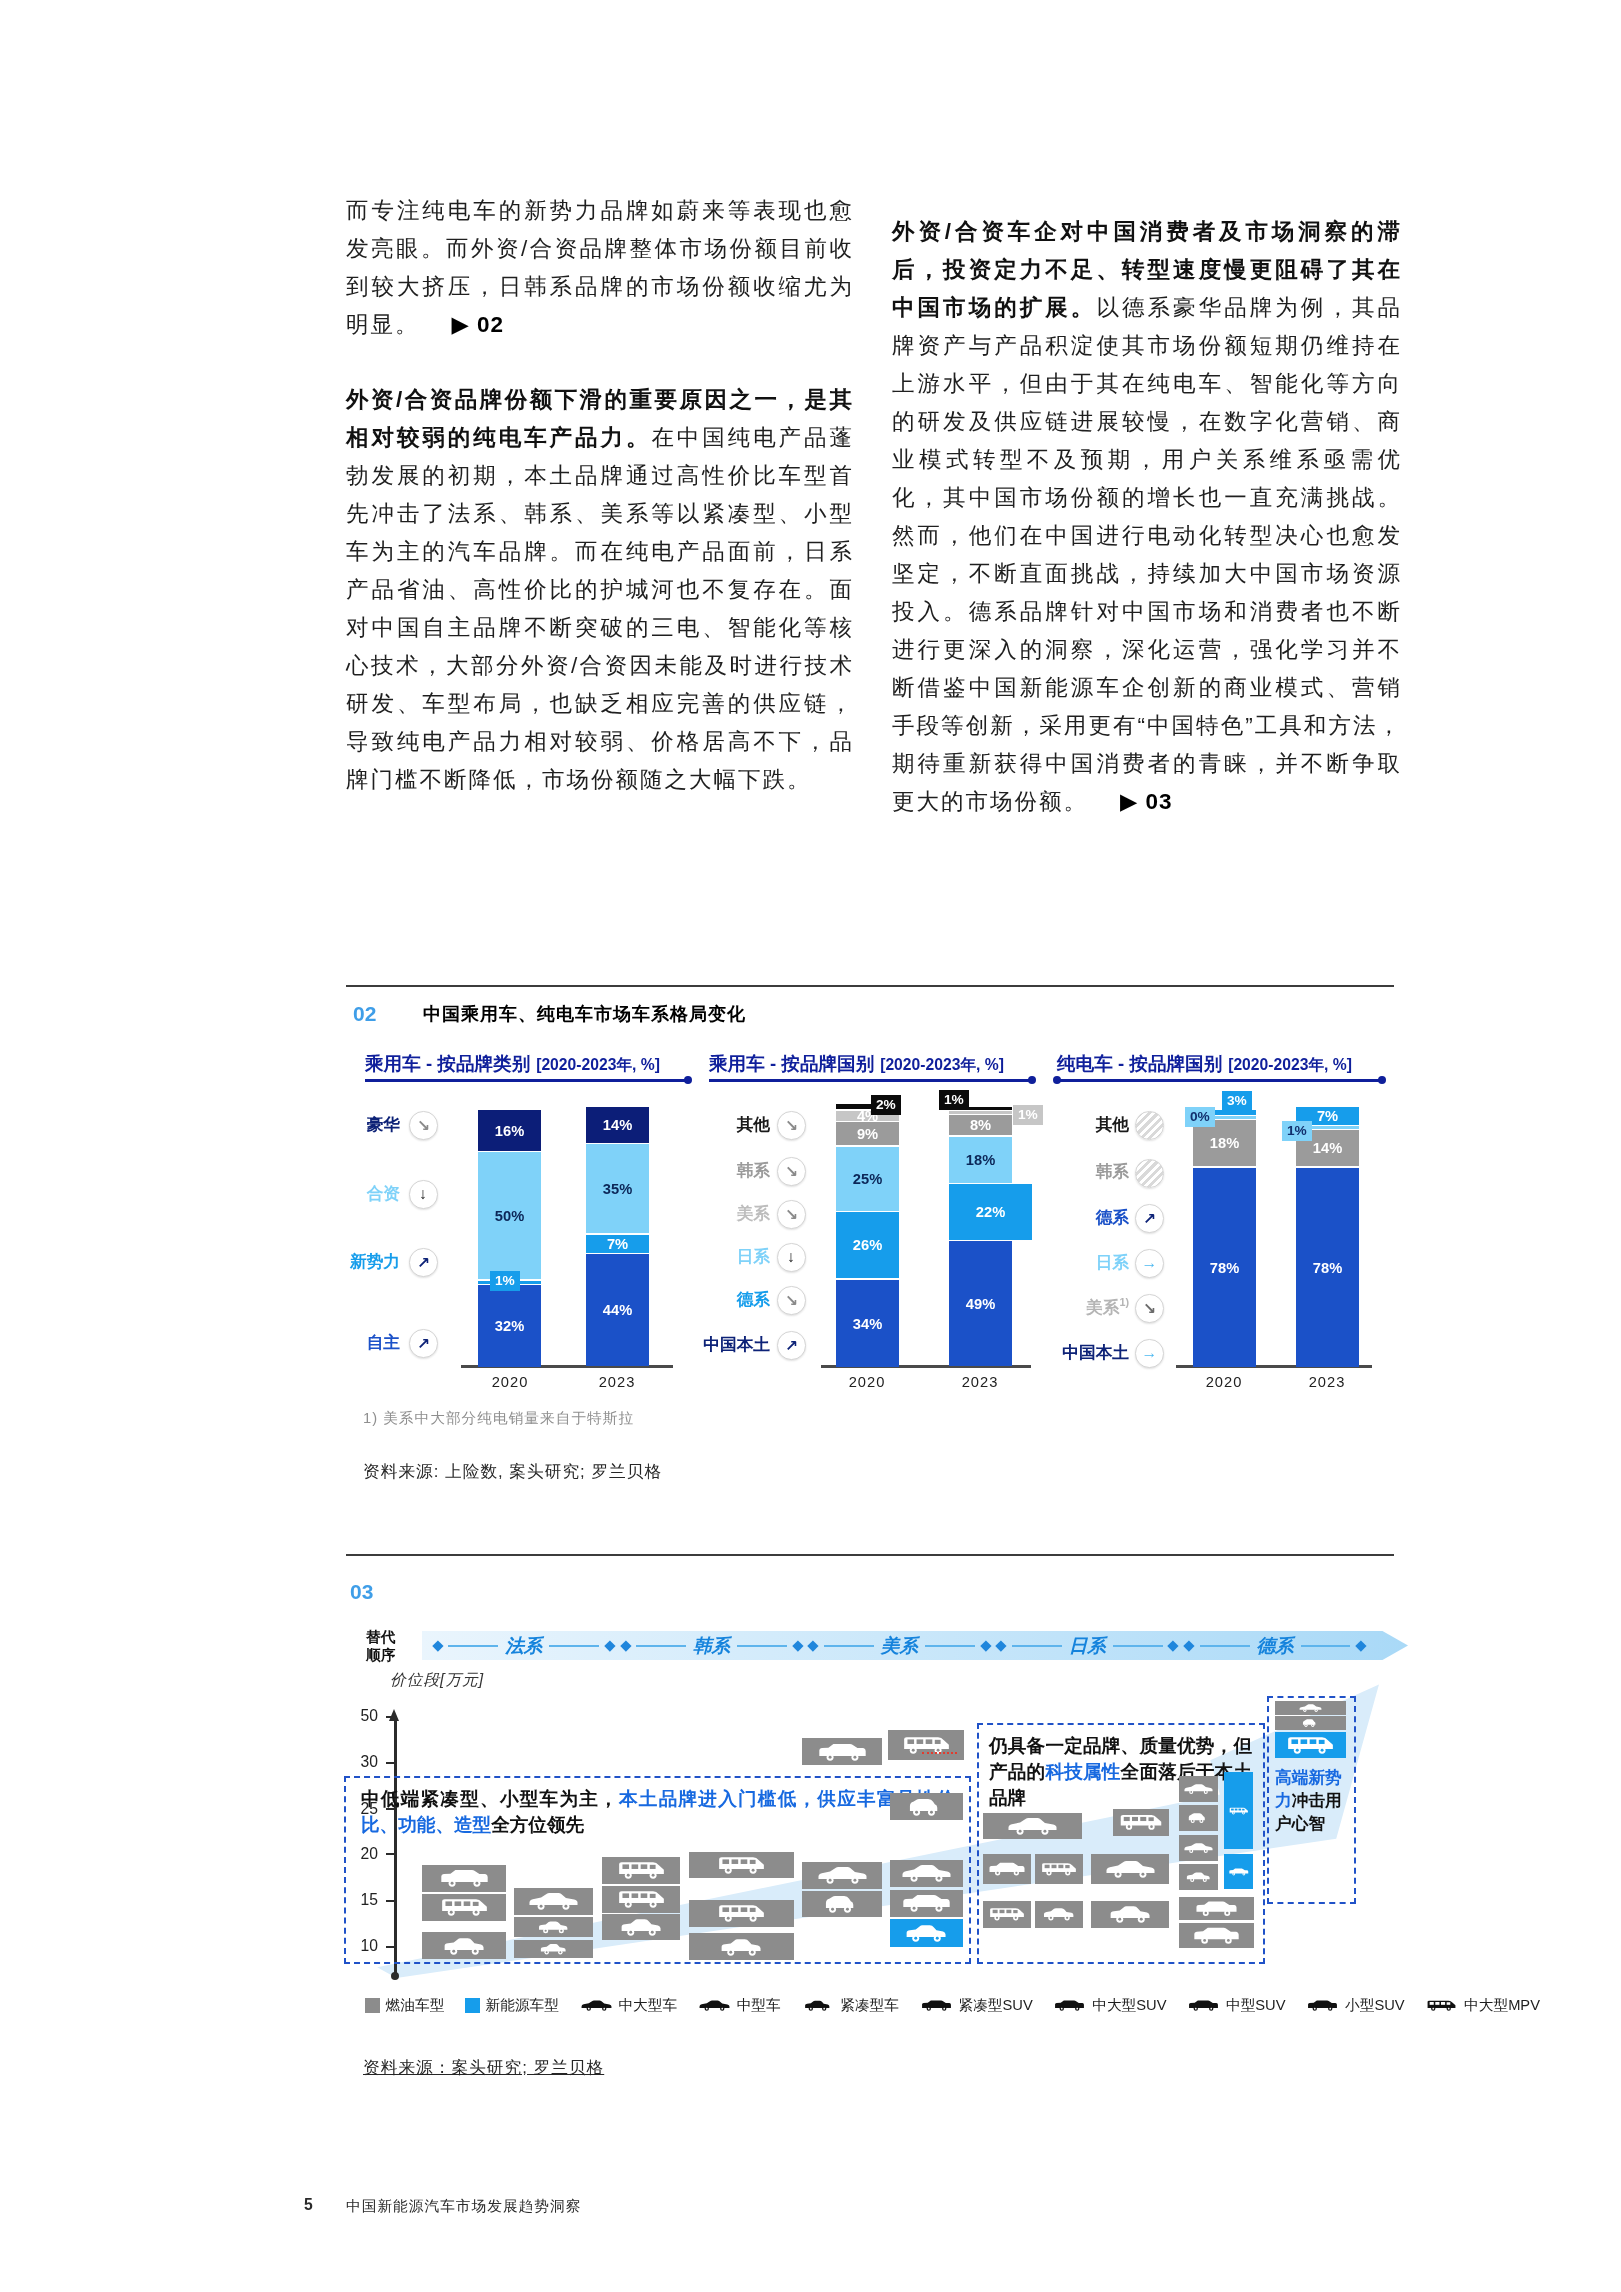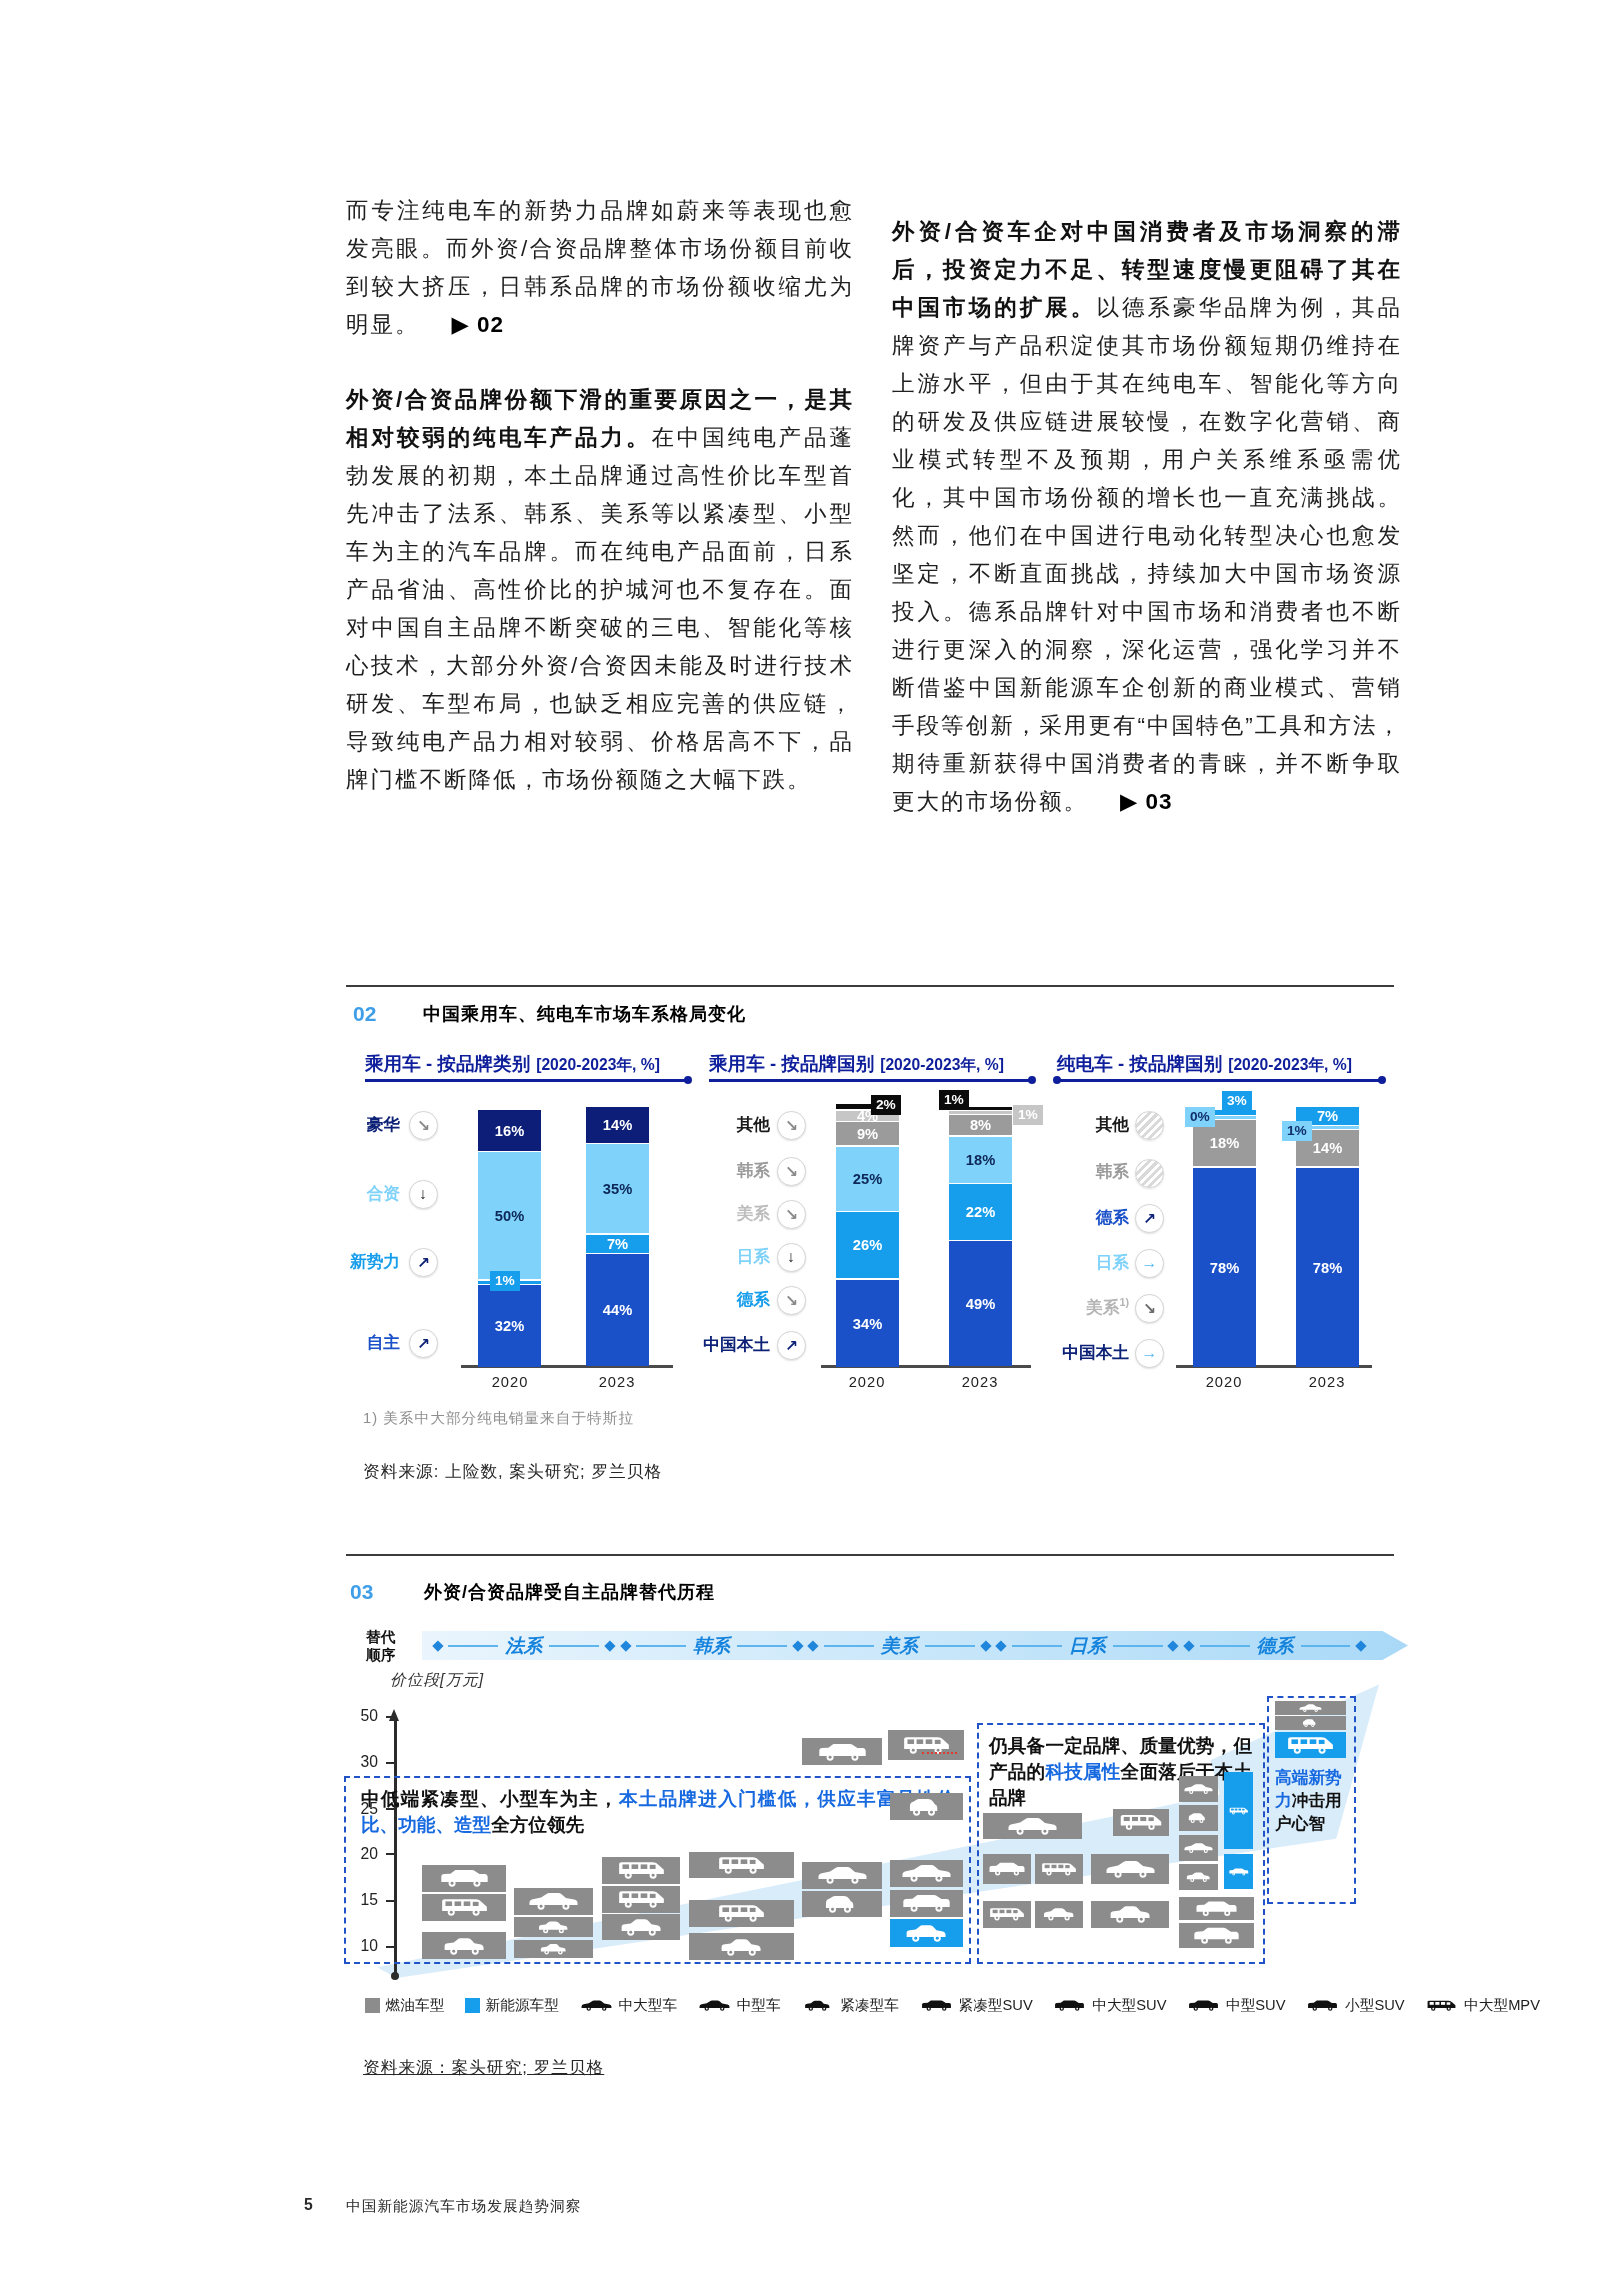--- a/index.html
+++ b/index.html
@@ -99,21 +99,21 @@
       <div class="axisline" style="position: absolute; left: 821px; top: 1365px; width: 210px; height: 2.5px;"></div>
       <div class="seg" style="position: absolute; left: 836px; top: 1280px; width: 63px; height: 87px; background: rgb(27, 81, 200); color: rgb(255, 255, 255); font-size: 14.7px;">34%</div>
       <div class="seg" style="position: absolute; left: 836px; top: 1212px; width: 63px; height: 66px; background: rgb(22, 157, 235); color: rgb(255, 255, 255); font-size: 14.7px;">26%</div>
       <div class="seg" style="position: absolute; left: 836px; top: 1147px; width: 63px; height: 64px; background: rgb(127, 210, 249); color: rgb(12, 39, 88); font-size: 14.7px;">25%</div>
       <div class="seg" style="position: absolute; left: 836px; top: 1122px; width: 63px; height: 23px; background: rgb(155, 155, 155); color: rgb(255, 255, 255); font-size: 14.7px;">9%</div>
       <div class="seg" style="position: absolute; left: 836px; top: 1111px; width: 63px; height: 10.2px; background: rgb(198, 198, 198); color: rgb(255, 255, 255); font-size: 14.7px;">4%</div>
       <div class="seg" style="position: absolute; left: 836px; top: 1104px; width: 63px; height: 5.1px; background: rgb(11, 11, 11);"></div>
       <div class="callout" style="position: absolute; left: 871px; top: 1095px; background: rgb(11, 11, 11); color: rgb(255, 255, 255);">2%</div>
       <div class="yearlab" style="position: absolute; left: 826px; top: 1374px; width: 82px;">2020</div>
       <div class="seg" style="position: absolute; left: 949px; top: 1241px; width: 63px; height: 125px; background: rgb(27, 81, 200); color: rgb(255, 255, 255); font-size: 14.7px;">49%</div>
-      <div class="seg" style="position: absolute; left: 949px; top: 1184px; width: 63px; height: 56px; background: rgb(22, 157, 235); color: rgb(255, 255, 255); font-size: 14.7px;">22%</div>
+      <div class="seg" style="position: absolute; left: 949px; top: 1184px; width: 83px; height: 56px; background: rgb(22, 157, 235); color: rgb(255, 255, 255); font-size: 14.7px;">22%</div>
       <div class="seg" style="position: absolute; left: 949px; top: 1137px; width: 63px; height: 46px; background: rgb(127, 210, 249); color: rgb(12, 39, 88); font-size: 14.7px;">18%</div>
       <div class="seg" style="position: absolute; left: 949px; top: 1115px; width: 63px; height: 20.4px; background: rgb(155, 155, 155); color: rgb(255, 255, 255); font-size: 14.7px;">8%</div>
       <div class="seg" style="position: absolute; left: 949px; top: 1111px; width: 63px; height: 2.5px; background: rgb(198, 198, 198);"></div>
       <div class="callout" style="position: absolute; left: 1013px; top: 1105px; background: rgb(198, 198, 198); color: rgb(255, 255, 255);">1%</div>
       <div class="seg" style="position: absolute; left: 949px; top: 1107px; width: 63px; height: 2.5px; background: rgb(11, 11, 11);"></div>
       <div class="callout" style="position: absolute; left: 939px; top: 1090px; background: rgb(11, 11, 11); color: rgb(255, 255, 255);">1%</div>
       <div class="yearlab" style="position: absolute; left: 939px; top: 1374px; width: 82px;">2023</div>
       <div class="ptitle" style="position: absolute; left: 1057px; top: 1051px;"><span>纯电车 - 按品牌国别</span><span class="rng">[2020-2023年, %]</span></div>
       <div class="punder" style="position: absolute; left: 1057px; top: 1079px; width: 325px;">
         <div class="pdot" style="right: -3.9px;"></div>
@@ -144,21 +144,20 @@
       <div class="seg" style="position: absolute; left: 1296px; top: 1126px; width: 63px; height: 2.5px; background: rgb(127, 210, 249);"></div>
       <div class="callout" style="position: absolute; left: 1282px; top: 1121px; background: rgb(127, 210, 249); color: rgb(18, 48, 110);">1%</div>
       <div class="seg" style="position: absolute; left: 1296px; top: 1107px; width: 63px; height: 18px; background: rgb(22, 157, 235); color: rgb(255, 255, 255); font-size: 14.7px;">7%</div>
       <div class="yearlab" style="position: absolute; left: 1286px; top: 1374px; width: 82px;">2023</div>
     </div>
   <div class="abs fnote" style="left:363px;top:1409px;">1) 美系中大部分纯电销量来自于特斯拉</div>
   <div class="abs src" style="left:363px;top:1460px;">资料来源: 上险数, 案头研究; 罗兰贝格</div>
 
   <div class="abs rule" style="left:346px;top:1554px;width:1048px;"></div>
   <div class="abs secnum" style="left:350px;top:1580px;">03</div>
-  <div class="abs sectitle" style="left:424px;top:1580px;">外资/合资品牌受自主品牌替代历程</div>
   <div class="abs" style="left:366px;top:1629px;width:53px;font-size:14.7px;font-weight:bold;line-height:17.6px;color:#111;">
     <div>替代</div>
     <div>顺序</div>
   </div>
   <div class="abs" style="left:390px;top:1670px;font-size:15.7px;font-style:italic;color:#333;letter-spacing:1px;">价位段[万元]</div>
   <div id="fig03" class="abs" style="left:0;top:0;width:1621px;height:0;">
       <div style="position: absolute; left: 343px; top: 1666px; width: 1068px; height: 314px; background: rgb(217, 236, 250); z-index: 1; clip-path: polygon(3.2% 95.9%, 82.1% 40.9%, 81.2% 30%, 97% 5.9%, 93% 55%, 5% 99.4%);"></div>
       <div style="position: absolute; left: 422px; top: 1631px; width: 986px; height: 29px; display: flex; align-items: center; padding: 0px 39px 0px 7.8px; box-sizing: border-box; background: linear-gradient(90deg, rgb(234, 245, 253), rgb(169, 217, 247)); z-index: 2; clip-path: polygon(0px 0px, calc(100% - 25.5px) 0px, 100% 50%, calc(100% - 25.5px) 100%, 0px 100%);">
         <div style="flex: 1 1 0%; display: flex; align-items: center; gap: 6.9px; padding: 0px 3.9px;">
           <div class="diamond"></div>

